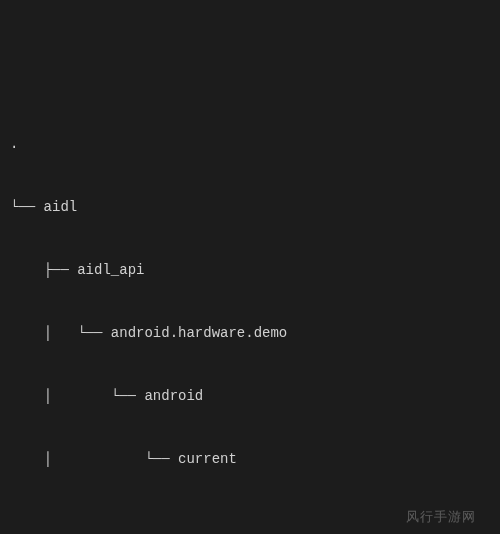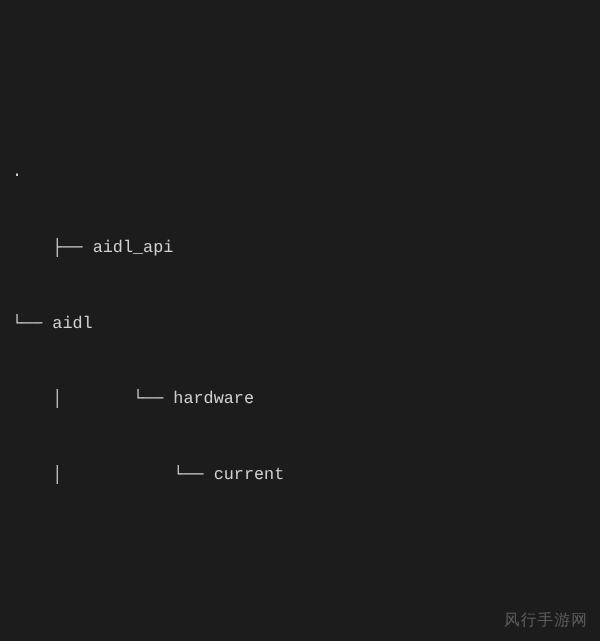--- a/index.html
+++ b/index.html
@@ -20,38 +20,39 @@
     white-space: pre;
   }
   .tree-line span.prefix {
     color: #d0d0d0;
   }
   .tree-line span.name {
     color: #d0d0d0;
   }
   .watermark {
     position: absolute;
-    right: 10px;
+    right: 24px;
     bottom: 8px;
     color: rgba(255,255,255,0.28);
     font-size: 13px;
     font-family: sans-serif;
     letter-spacing: 1px;
   }
 </style>
 </head>
 <body>
 
 
 
 <div>
   <div class="tree-line"><span class="name">.</span></div>
+  <div class="tree-line"><span class="prefix">└── </span><span class="name">aidl</span></div>
   <div class="tree-line"><span class="prefix">    ├── </span><span class="name">aidl_api</span></div>
-  <div class="tree-line"><span class="prefix">└── </span><span class="name">aidl</span></div>
-  <div class="tree-line"><span class="prefix">    │       └── </span><span class="name">hardware</span></div>
+  <div class="tree-line"><span class="prefix">    │   └── </span><span class="name">android.hardware.demo</span></div>
+  <div class="tree-line"><span class="prefix">    │       └── </span><span class="name">android</span></div>
   <div class="tree-line"><span class="prefix">    │           └── </span><span class="name">current</span></div>
   
   
   
   
   
   
   
   
   

